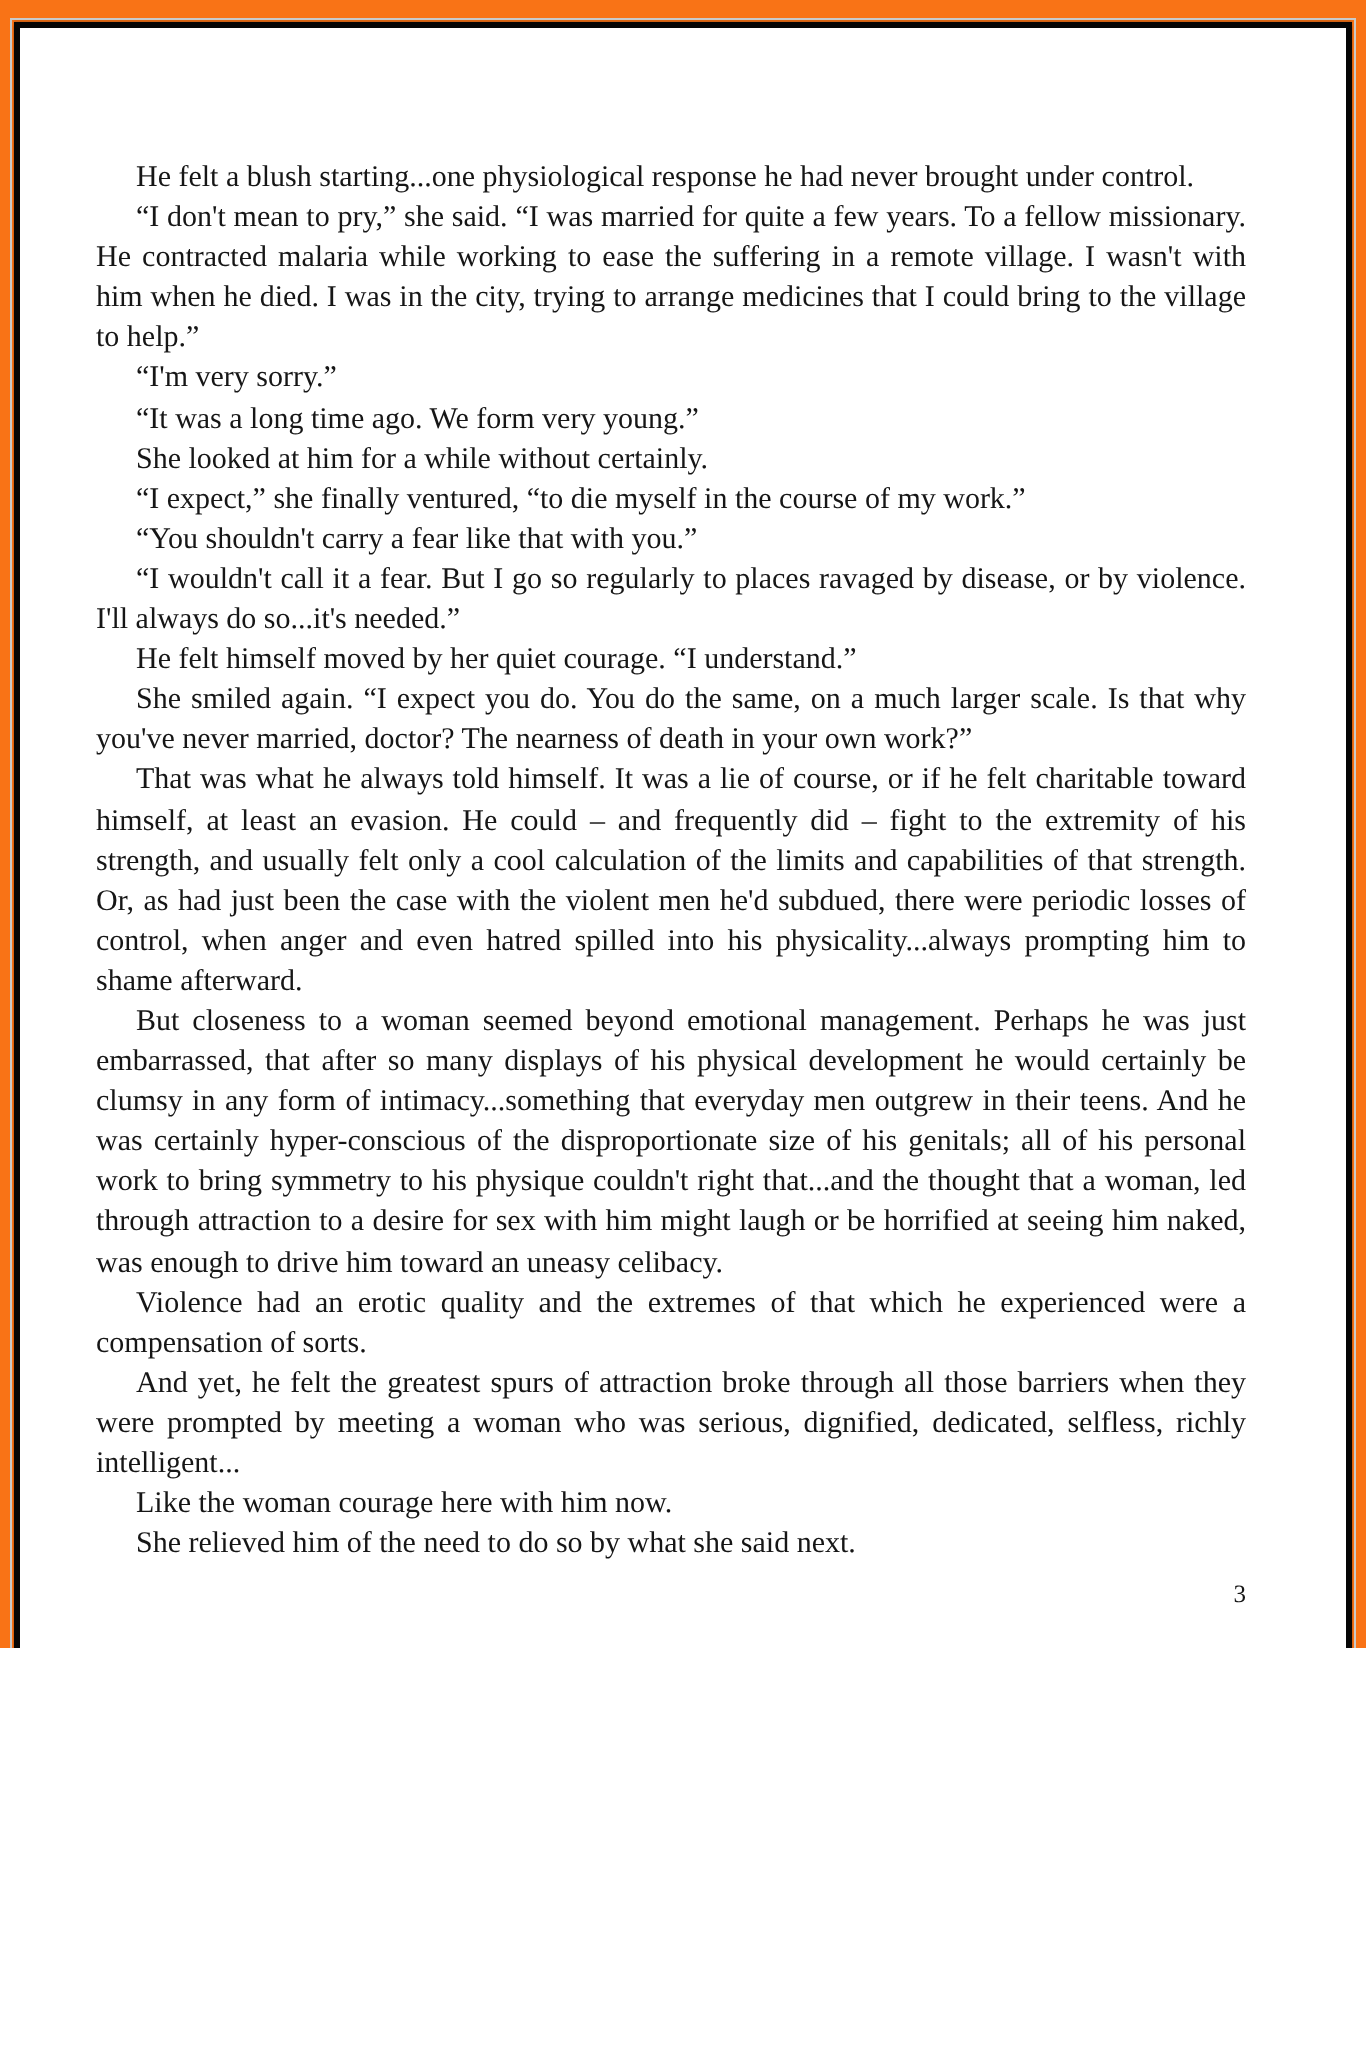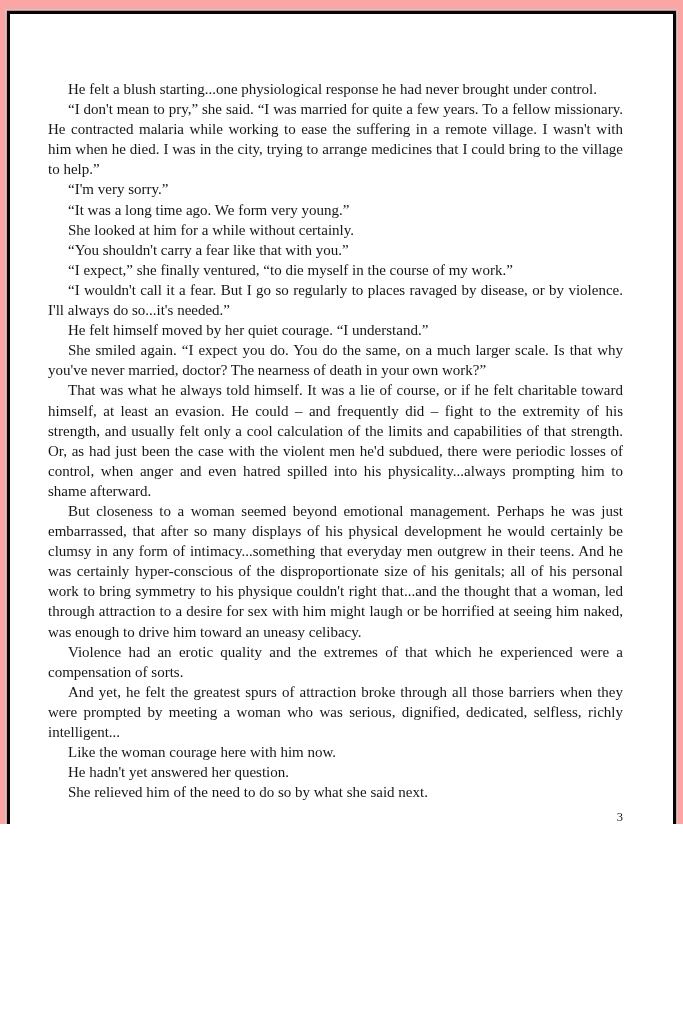--- a/index.html
+++ b/index.html
@@ -4,21 +4,21 @@
 <style>
   html, body {
     margin: 0;
     padding: 0;
     background: #ffffff;
   }
   .page {
     position: relative;
     width: 683px;
     height: 824px;
-    background: #fca5a5;
+    background: #f97316;
     overflow: hidden;
     font-family: "Liberation Serif", serif;
   }
   .frame {
     position: absolute;
     left: 7px;
     top: 11px;
     width: 669px;
     height: 996px;
     box-sizing: border-box;
@@ -55,27 +55,26 @@
 <body>
 
 <div class="page">
   <div class="frame"></div>
   <div class="content">
     <p>He felt a blush starting...one physiological response he had never brought under control.</p>
     <p>“I don't mean to pry,” she said. “I was married for quite a few years. To a fellow missionary. He contracted malaria while working to ease the suffering in a remote village. I wasn't with him when he died. I was in the city, trying to arrange medicines that I could bring to the village to help.”</p>
     <p>“I'm very sorry.”</p>
     <p>“It was a long time ago. We form very young.”</p>
     <p>She looked at him for a while without certainly.</p>
+    <p>“I expect,” she finally ventured, “to die myself in the course of my work.”</p>
     <p>“You shouldn't carry a fear like that with you.”</p>
-    <p>“I expect,” she finally ventured, “to die myself in the course of my work.”</p>
     <p>“I wouldn't call it a fear. But I go so regularly to places ravaged by disease, or by violence. I'll always do so...it's needed.”</p>
     <p>He felt himself moved by her quiet courage. “I understand.”</p>
     <p>She smiled again. “I expect you do. You do the same, on a much larger scale. Is that why you've never married, doctor? The nearness of death in your own work?”</p>
     <p>That was what he always told himself. It was a lie of course, or if he felt charitable toward himself, at least an evasion. He could – and frequently did – fight to the extremity of his strength, and usually felt only a cool calculation of the limits and capabilities of that strength. Or, as had just been the case with the violent men he'd subdued, there were periodic losses of control, when anger and even hatred spilled into his physicality...always prompting him to shame afterward.</p>
     <p>But closeness to a woman seemed beyond emotional management. Perhaps he was just embarrassed, that after so many displays of his physical development he would certainly be clumsy in any form of intimacy...something that everyday men outgrew in their teens. And he was certainly hyper-conscious of the disproportionate size of his genitals; all of his personal work to bring symmetry to his physique couldn't right that...and the thought that a woman, led through attraction to a desire for sex with him might laugh or be horrified at seeing him naked, was enough to drive him toward an uneasy celibacy.</p>
     <p>Violence had an erotic quality and the extremes of that which he experienced were a compensation of sorts.</p>
     <p>And yet, he felt the greatest spurs of attraction broke through all those barriers when they were prompted by meeting a woman who was serious, dignified, dedicated, selfless, richly intelligent...</p>
     <p>Like the woman courage here with him now.</p>
-    <p>He hadn't yet answered her question.</p>
     <p>She relieved him of the need to do so by what she said next.</p>
     <div class="page-number">3</div>
   </div>
 </div>
 
 </body></html>

